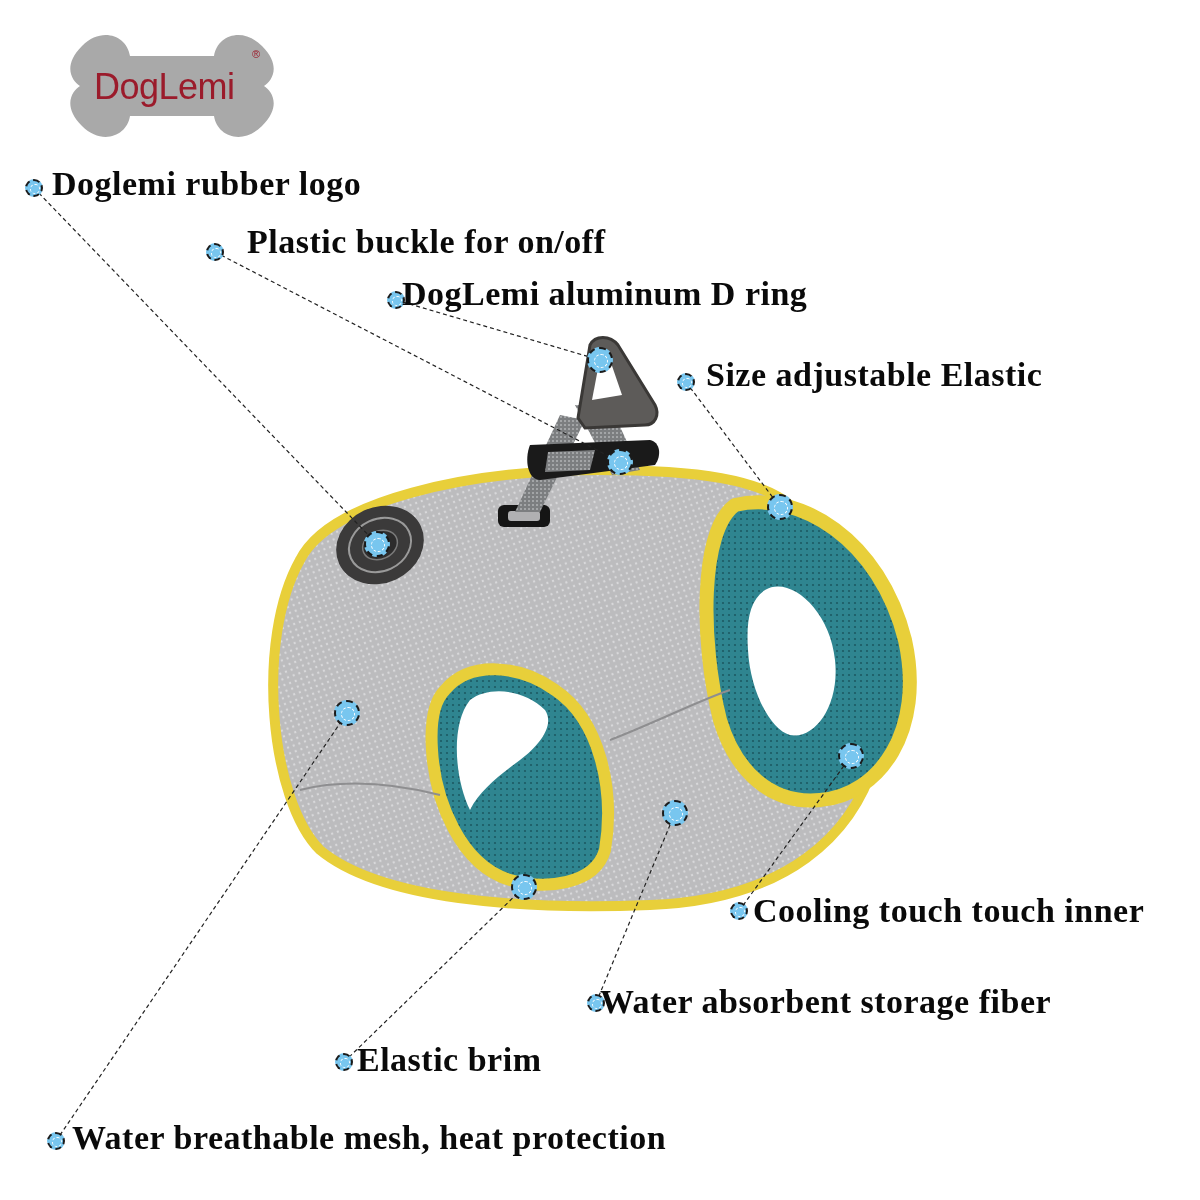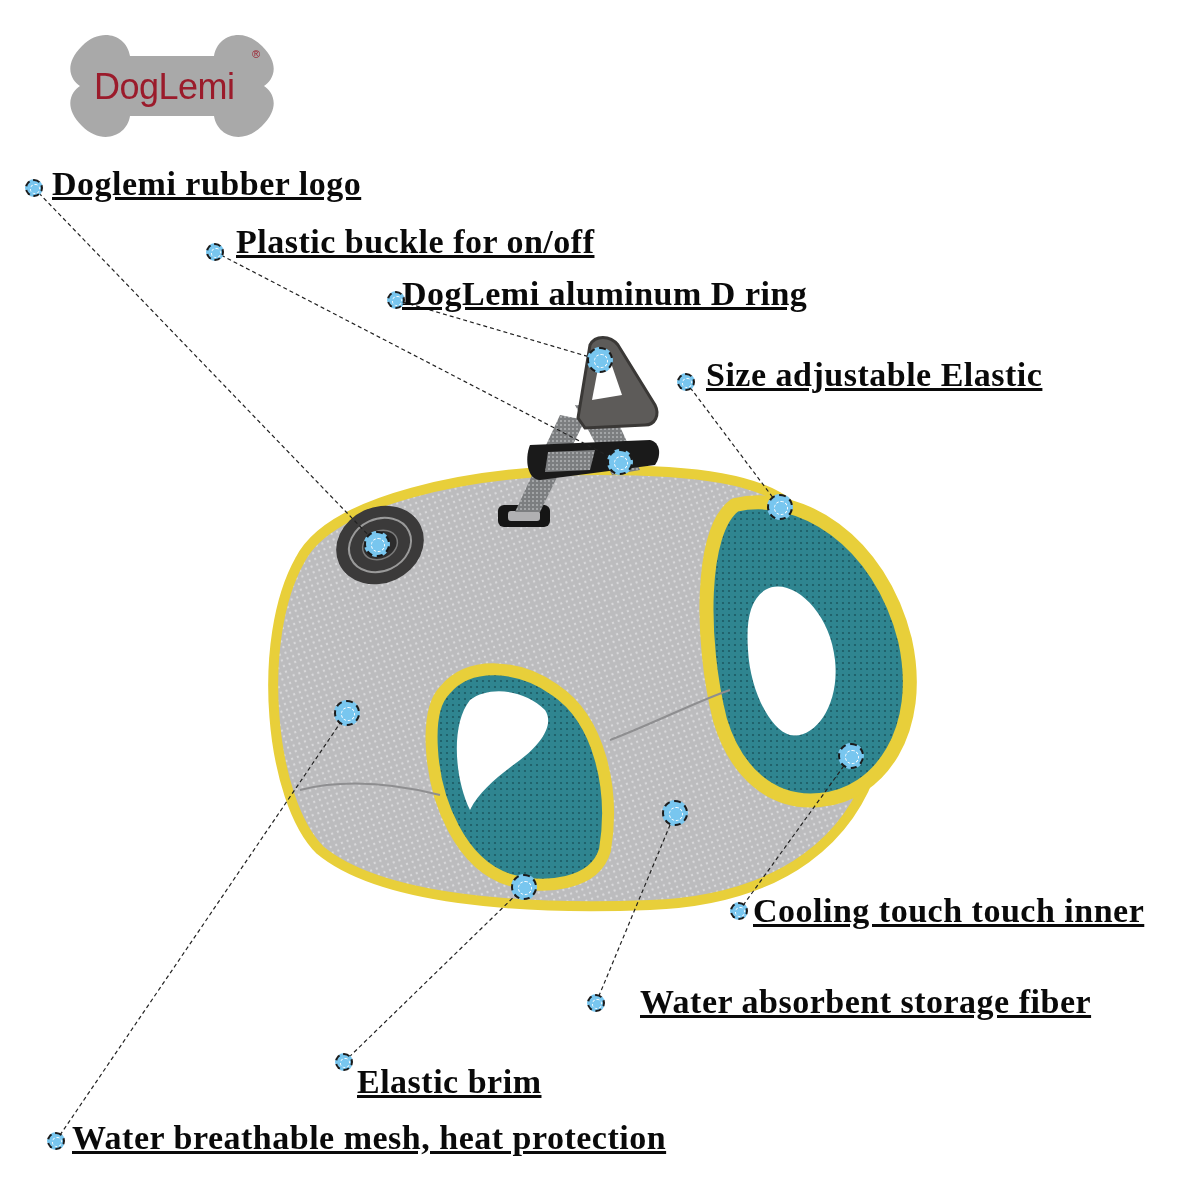--- a/index.html
+++ b/index.html
@@ -1,21 +1,21 @@
 <!DOCTYPE html>
 <html><head>
   <meta charset="utf-8">
   <style>
     html, body { margin: 0; padding: 0; background: #ffffff; }
     body { width: 1200px; height: 1200px; position: relative; overflow: hidden; font-family: "DejaVu Serif", "Liberation Serif", serif; }
     .canvas { position: absolute; left: 0; top: 0; width: 1200px; height: 1200px; }
     .logo { position: absolute; left: 42px; top: 26px; width: 260px; height: 120px; }
     .logo-text { position: absolute; left: 52px; top: 40px; font-family: Liberation Sans, sans-serif; font-size: 36px; color: #9b1b2b; letter-spacing: -0.5px; }
     .logo-reg { position: absolute; left: 210px; top: 22px; font-family: "Liberation Sans", sans-serif; font-size: 11px; color: #9b1b2b; }
-    .label { position: absolute; font-family: "Liberation Serif", serif; font-weight: bold; font-size: 34px; color: #0a0a0a; white-space: nowrap; line-height: 1; letter-spacing: 0.5px; text-decoration: underline; }
+    .label { position: absolute; font-family: "Liberation Serif", serif; font-weight: bold; font-size: 34px; color: #0a0a0a; white-space: nowrap; line-height: 1; letter-spacing: 0.5px; }
     .marker { position: absolute; width: 18px; height: 18px; border-radius: 50%; background: #78c6ef; border: 2px dashed #1a1a1a; box-sizing: border-box; }
     .marker::after { content: ""; position: absolute; left: 3px; top: 3px; width: 8px; height: 8px; border-radius: 50%; border: 1px dashed #ffffff; }
     .marker.lg { width: 26px; height: 26px; border-width: 2px; }
     .marker.lg::after { left: 5px; top: 5px; width: 12px; height: 12px; border: 1.5px dashed #ffffff; }
   </style>
 </head>
 <body>
 
 <svg class="canvas" viewBox="0 0 1200 1200" xmlns="http://www.w3.org/2000/svg">
   <defs>
@@ -94,31 +94,31 @@
 <div class="marker lg" style="left:767px;top:494px"></div>
 <div class="marker lg" style="left:838px;top:743px"></div>
 <div class="marker lg" style="left:662px;top:800px"></div>
 <div class="marker lg" style="left:511px;top:874px"></div>
 <div class="marker lg" style="left:334px;top:700px"></div>
 
 <div class="marker" style="left:25px;top:179px"></div>
 <div class="label" style="left:52px;top:167px">Doglemi rubber logo</div>
 
 <div class="marker" style="left:206px;top:243px"></div>
-<div class="label" style="left:236px;top:225px">Plastic buckle for on/off</div>
+<div class="label" style="left:247px;top:225px">Plastic buckle for on/off</div>
 
 <div class="marker" style="left:387px;top:291px"></div>
 <div class="label" style="left:402px;top:277px">DogLemi aluminum D ring</div>
 
 <div class="marker" style="left:677px;top:373px"></div>
 <div class="label" style="left:706px;top:358px">Size adjustable Elastic</div>
 
 <div class="marker" style="left:730px;top:902px"></div>
 <div class="label" style="left:753px;top:894px">Cooling touch touch inner</div>
 
 <div class="marker" style="left:587px;top:994px"></div>
-<div class="label" style="left:640px;top:985px">Water absorbent storage fiber</div>
+<div class="label" style="left:600px;top:985px">Water absorbent storage fiber</div>
 
 <div class="marker" style="left:335px;top:1053px"></div>
-<div class="label" style="left:357px;top:1065px">Elastic brim</div>
+<div class="label" style="left:357px;top:1043px">Elastic brim</div>
 
 <div class="marker" style="left:47px;top:1132px"></div>
 <div class="label" style="left:72px;top:1121px">Water breathable mesh, heat protection</div>
 
 </body></html>

